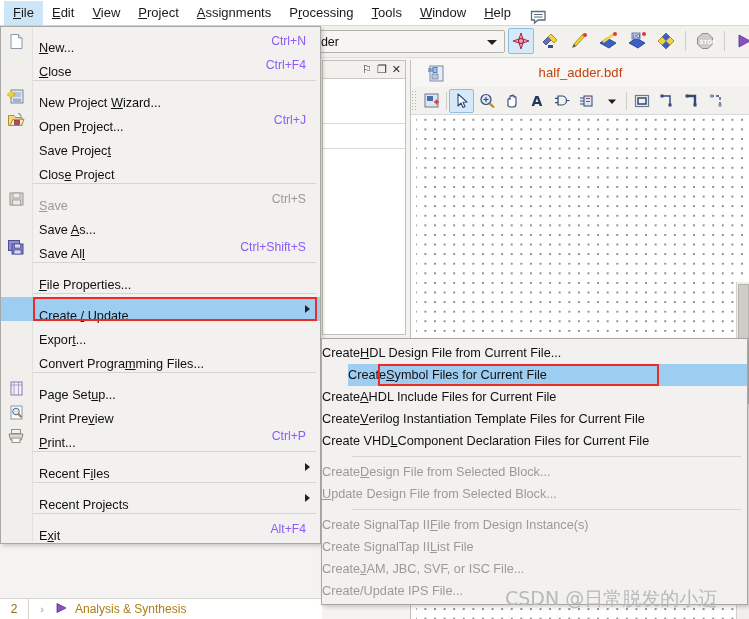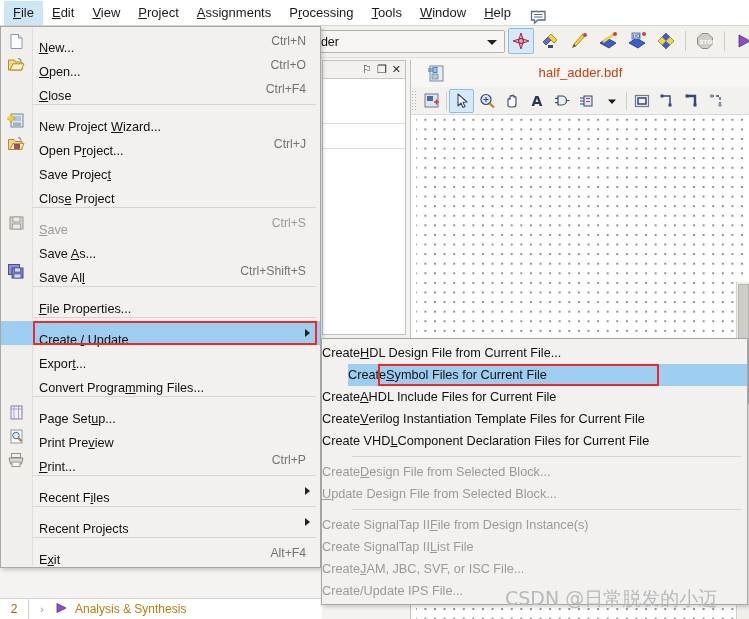--- a/index.html
+++ b/index.html
@@ -221,21 +221,21 @@
     z-index: 2;
   }
   .mi .ico {
     width: 30px; height: 24px;
     display: flex; align-items: center; justify-content: center;
     flex: none;
   }
   .mi .lbl { margin-left: 8px; white-space: nowrap; margin-top: 13px; }
   .mi .acc {
     position: absolute; right: 14px;
-    font-size: 12.2px; color: #737373;
+    font-size: 12.2px; color: #8b5cf6;
   }
   .mi .subarrow {
     position: absolute; right: 10px;
     width: 0; height: 0;
     border-top: 4px solid transparent;
     border-bottom: 4px solid transparent;
     border-left: 5px solid #222;
   }
   .mi.disabled .lbl, .mi.disabled .acc { color: #9c9a95; }
   .mi.hl { background: #9ecdf2; }
@@ -519,31 +519,20 @@
       <span class="ico">
         <svg width="17" height="17" viewBox="0 0 17 17">
           <path d="M3 1.5 H10.5 L14 5 V15.5 H3 Z" fill="#fdfdfd" stroke="#8a98ab" stroke-width="1"></path>
           <path d="M10.5 1.5 V5 H14" fill="#dde5ef" stroke="#8a98ab" stroke-width="1"></path>
         </svg>
       </span>
       <span class="lbl"><u>N</u>ew...</span>
       <span class="acc">Ctrl+N</span>
     </div>
     <div class="mi">
-      <span class="ico">
-        <svg width="18" height="16" viewBox="0 0 18 16">
-          <path d="M1.5 3 H7 L8.5 5 H15 V13 H1.5 Z" fill="#f5d98b" stroke="#b08c2b" stroke-width="1"></path>
-          <path d="M3.2 13 L5.8 6.8 H17 L14.4 13 Z" fill="#fbefc3" stroke="#b08c2b" stroke-width="1"></path>
-          <path d="M11 1.5 a3 3 0 0 1 3 3" fill="none" stroke="#6d8ab5" stroke-width="1.2"></path>
-        </svg>
-      </span>
-      <span class="lbl"><u>O</u>pen...</span>
-      <span class="acc">Ctrl+O</span>
-    </div>
-    <div class="mi">
       <span class="ico"></span>
       <span class="lbl"><u>C</u>lose</span>
       <span class="acc">Ctrl+F4</span>
     </div>
 
     <div class="msep"></div>
 
     <div class="mi">
       <span class="ico">
         <svg width="18" height="17" viewBox="0 0 18 17">

